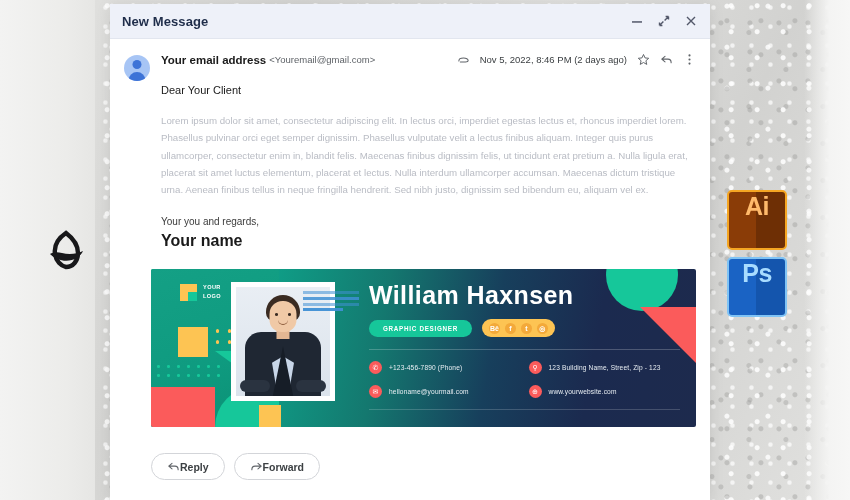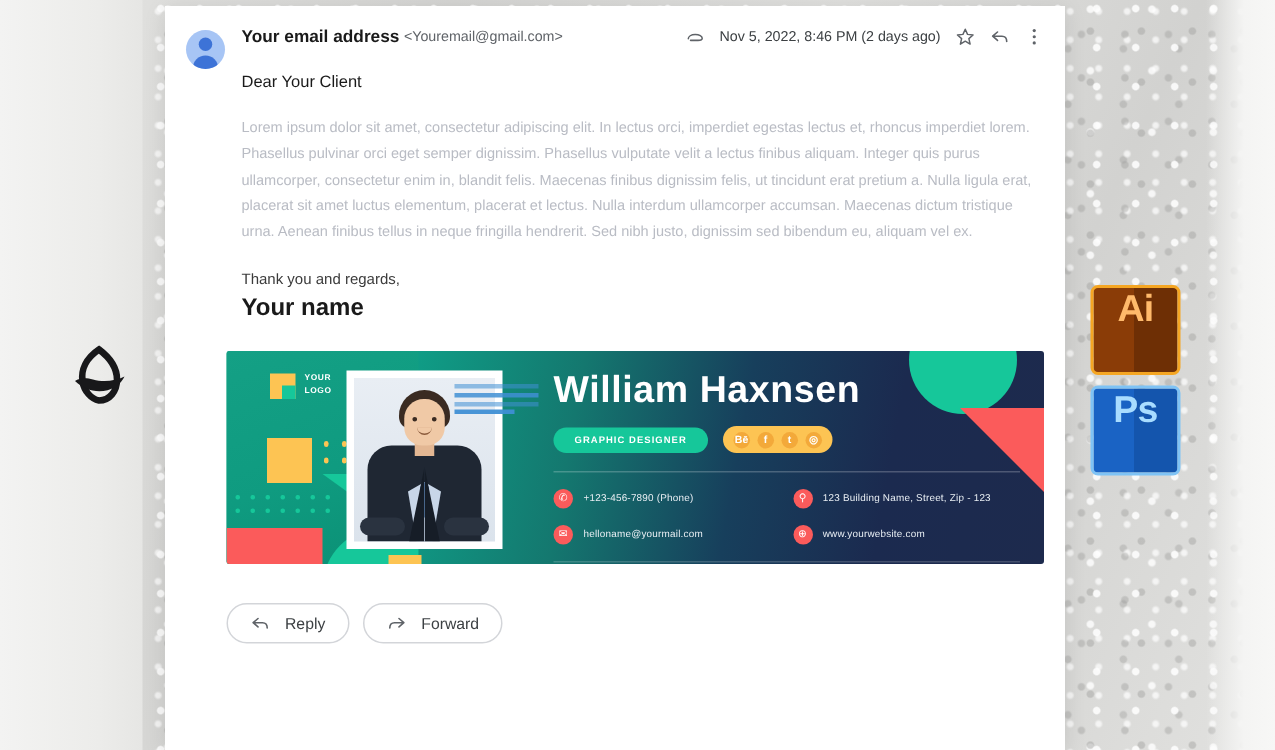--- a/index.html
+++ b/index.html
@@ -78,21 +78,21 @@
 
   
   #msg-body{padding:0 14px 0 51px;}
   #lorem{font-size:9.7px;line-height:1.78;color:#b9bcc4;margin-top:16px;text-align:left;}
   #signoff{margin-top:16px;font-size:10px;line-height:1.5;color:#3b3b3b;}
   #signoff .n{font-weight:bold;color:#1a1a1a;font-size:16px;display:block;margin-top:0;}
   #signoff .r{color:#6d6d6d;font-size:9px;display:block;margin-top:2px;}
 
   
   #banner{
-    position:relative;margin:16px 14px 0 41px;height:142px;
+    position:relative;margin:16px 14px 0 41px;height:158px;
     border-radius:2px;overflow:hidden;
     background:linear-gradient(100deg,#0ea37f 0%,#0f9d86 22%,#14786f 42%,#173f5c 62%,#1b2a4f 80%,#1d2a4d 100%);
   }
   .bn{position:absolute;}
   #bn-left-panel{left:0;top:0;width:128px;height:100%;background:linear-gradient(160deg,#14a085 0%,#0f9b80 55%,#0b8f74 100%);}
   #bn-tri{left:64px;top:82px;width:0;height:0;border-left:64px solid transparent;border-top:46px solid #16c79a;}
   #bn-quarter{left:64px;top:118px;width:64px;height:40px;background:#16c79a;border-top-left-radius:64px;}
   #bn-red{left:0;top:118px;width:64px;height:40px;background:#fb5b5b;}
   #bn-ysq{left:27px;top:58px;width:30px;height:30px;background:#fdc453;}
   #bn-logo-sq{left:29px;top:15px;width:17px;height:17px;background:#fdc453;}
@@ -142,24 +142,24 @@
   #bn-hr1{margin-top:12px;border-top:1px solid rgba(255,255,255,.22);}
   #bn-contacts{display:grid;grid-template-columns:1fr 1fr;row-gap:11px;column-gap:8px;margin-top:11px;}
   .ci{display:flex;align-items:center;gap:7px;}
   .ci .ic{width:13px;height:13px;border-radius:50%;background:#fb5b5b;display:flex;align-items:center;justify-content:center;color:#fff;font-size:7px;line-height:1;flex:0 0 auto;}
   .ci .tx{font-size:6.6px;color:#e8eef3;letter-spacing:.15px;white-space:nowrap;}
   #bn-hr2{margin-top:11px;border-top:1px solid rgba(255,255,255,.18);}
 
   
   #reply-bar{display:flex;gap:9px;padding:26px 0 0 41px;}
   .rbtn{
-    display:flex;align-items:center;gap:10px;
+    display:flex;align-items:center;gap:0;
     border:1px solid #d3d5d9;border-radius:16px;
     padding:6px 15px;background:#fff;cursor:pointer;
-    font-size:10.5px;color:#3c4043;
+    font-size:10.5px;color:#3c4043;font-weight:bold;
   }
   .rbtn svg{width:13px;height:13px;display:block;}
 </style>
 </head>
 <body>
 
 <div id="bg">
   <div class="tex"></div>
   <div class="leftstrip"></div>
   <div class="rightfade"></div>
@@ -174,20 +174,35 @@
 
 <div class="adobe" id="adobe-ai">
   <span>Ai</span>
 </div>
 <div class="adobe" id="adobe-ps">
   <span>Ps</span>
 </div>
 
 <div id="mail-window">
 
+  <div id="title-bar">
+    <div class="title">New Message</div>
+    <div class="win-ctrls">
+      <svg class="wc" viewBox="0 0 14 14">
+        <rect x="2" y="7.2" width="10" height="1.5" fill="#53586a"></rect>
+      </svg>
+      <svg class="wc" viewBox="0 0 14 14">
+        <path d="M11.5 2.5 L7.6 6.4 M11.5 2.5 L8.6 2.5 M11.5 2.5 L11.5 5.4" stroke="#53586a" stroke-width="1.4" fill="none"></path>
+        <path d="M2.5 11.5 L6.4 7.6 M2.5 11.5 L5.4 11.5 M2.5 11.5 L2.5 8.6" stroke="#53586a" stroke-width="1.4" fill="none"></path>
+      </svg>
+      <svg class="wc" viewBox="0 0 14 14">
+        <path d="M3 3 L11 11 M11 3 L3 11" stroke="#53586a" stroke-width="1.4"></path>
+      </svg>
+    </div>
+  </div>
 
   <div id="msg-header">
     <div id="avatar">
       <div class="head"></div>
       <div class="body"></div>
     </div>
     <div id="header-main">
       <div class="sender-row">
         <span class="sender-name">Your email address</span>
         <span class="sender-email">&lt;Youremail@gmail.com&gt;</span>
@@ -209,21 +224,21 @@
           </svg>
         </div>
       </div>
       <div class="greeting">Dear Your Client</div>
     </div>
   </div>
 
   <div id="msg-body">
     <p id="lorem">Lorem ipsum dolor sit amet, consectetur adipiscing elit. In lectus orci, imperdiet egestas lectus et, rhoncus imperdiet lorem. Phasellus pulvinar orci eget semper dignissim. Phasellus vulputate velit a lectus finibus aliquam. Integer quis purus ullamcorper, consectetur enim in, blandit felis. Maecenas finibus dignissim felis, ut tincidunt erat pretium a. Nulla ligula erat, placerat sit amet luctus elementum, placerat et lectus. Nulla interdum ullamcorper accumsan. Maecenas dictum tristique urna. Aenean finibus tellus in neque fringilla hendrerit. Sed nibh justo, dignissim sed bibendum eu, aliquam vel ex.</p>
     <div id="signoff">
-      <span>Thank you and regards,</span>
+      <span>Your you and regards,</span>
       <span class="n">Your name</span>
     </div>
   </div>
 
   <div id="banner">
     <div class="bn" id="bn-left-panel"></div>
     <div class="bn" id="bn-tri"></div>
     <div class="bn" id="bn-quarter"></div>
     <div class="bn" id="bn-red"></div>
     <div class="bn" id="bn-ysq"></div>

